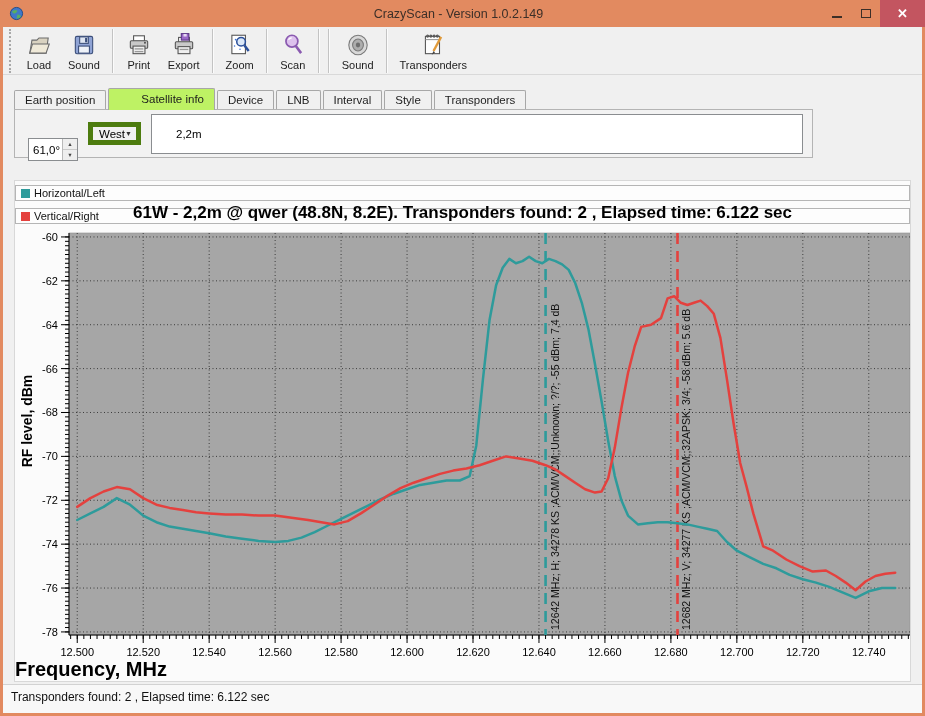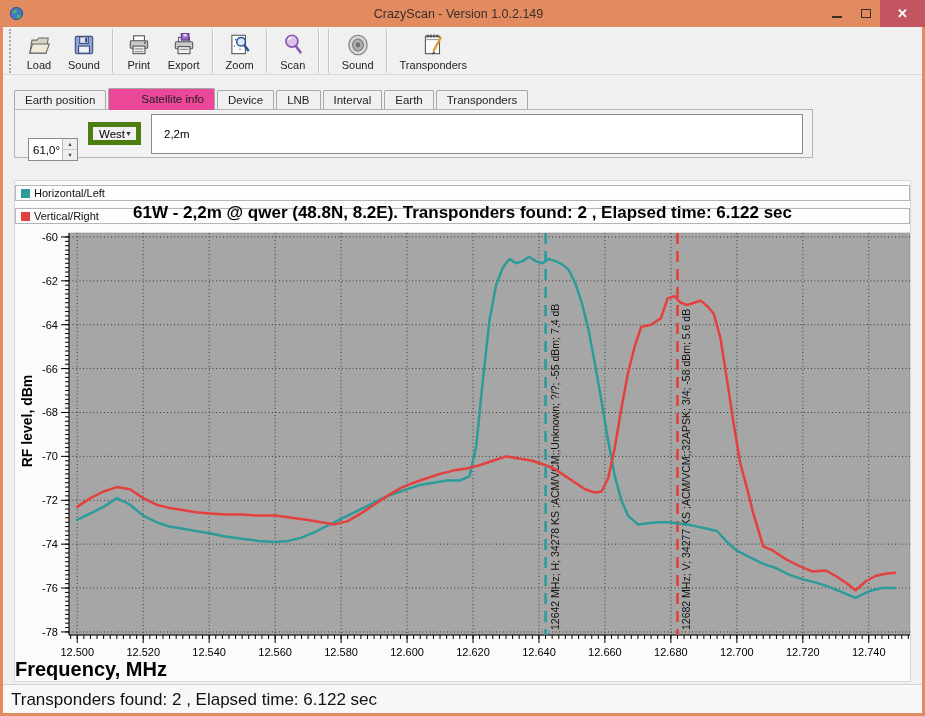--- a/index.html
+++ b/index.html
@@ -52,21 +52,21 @@
   .tabrow {
     position:absolute; top:88px; left:11px; right:0; height:22px;
     display:flex; align-items:flex-end;
   }
   .tab {
     height:20px; padding:3px 10px 2px 10px; font-size:11.5px; color:#1d1d1d;
     background:#f0f0f0; border:1px solid #a7a7a7; border-bottom:none;
     border-radius:2px 2px 0 0; margin-right:2px; white-space:nowrap; cursor:default;
   }
   .tab.active {
-    height:22px; background:#ec4899; position:relative; z-index:3; padding-top:4px;padding-left:32px;
+    height:22px; background:#bef264; position:relative; z-index:3; padding-top:4px;padding-left:32px;
   }
   .formpanel {
     position:absolute; top:109px; left:11px; width:799px; height:49px;
     background:#f2f2f2; border:1px solid #b4b4b4; z-index:1;
     display:flex; align-items:center; padding-left:13px;
   }
   .spinbox { width:50px; height:23px; border:1px solid #8a8d90; background:#fff; display:flex;margin-top:32px; }
   .spinbox input {
     width:33px; border:none; outline:none; font-family:"Liberation Sans",sans-serif;
     font-size:11.5px; padding-left:4px; background:transparent;
@@ -77,21 +77,21 @@
     background:#eee; cursor:default;
   }
   .spinbtns div + div { border-top:1px solid #c9c9c9; }
   .dropdown {
     margin-left:10px; width:53px; height:23px; border:5px solid #4d7c0f; background:#f1f1f1;
     display:flex; align-items:center; font-size:11.5px; padding-left:6px; cursor:default;
   }
   .dropdown .arrow { margin-left:auto; margin-right:4px; font-size:7px; color:#333; }
   .textfield {
     margin-left:10px; width:652px; height:40px; border:1px solid #8a8d90; background:#fff;
-    font-family:"Liberation Sans",sans-serif; font-size:11.5px; padding-left:12px; outline:none;
+    font-family:"Liberation Sans",sans-serif; font-size:11.5px; padding-left:24px; outline:none;
   }
   
   .chartpanel {
     position:absolute; top:180px; left:11px; width:897px; height:502px;
     background:#fbfbfb; border:1px solid #d8d8d8;
   }
   .legendrow {
     position:absolute; top:4px; left:0; right:0; display:flex; justify-content:center; gap:7px;flex-direction:column;
   }
   .legenditem {
@@ -109,21 +109,21 @@
   }
   .xlabel {
     position:absolute; top:477px; left:0; right:0; text-align:left;
     font-size:20px; font-weight:bold; color:#000;
   }
   #plot-svg { position:absolute; top:46px; left:0; }
   
   .statusbar {
     position:absolute; bottom:0; left:0; right:0; height:29px;
     background:#f8f8f8; border-top:1px solid #d2d2d2;
-    font-size:17px; color:#111; padding:5px 0 0 8px;
+    font-size:12px; color:#111; padding:5px 0 0 8px;
   }
 </style>
 </head>
 <body>
 
 <div class="window">
 
   <div class="titlebar">
     <span class="app-icon">
       <svg viewBox="0 0 16 16" width="15" height="15">
@@ -260,21 +260,21 @@
       <span class="tlabel">Transponders</span>
     </div>
   </div>
 
   <div class="tabrow">
     <span class="tab">Earth position</span>
     <span class="tab active">Satellite info</span>
     <span class="tab">Device</span>
     <span class="tab">LNB</span>
     <span class="tab">Interval</span>
-    <span class="tab">Earth</span>
+    <span class="tab">Style</span>
     <span class="tab">Transponders</span>
   </div>
 
   <div class="formpanel">
     <span class="spinbox">
       <input value="61,0°" style="">
       <span class="spinbtns">
         <div>▲</div>
         <div>▼</div>
       </span>

